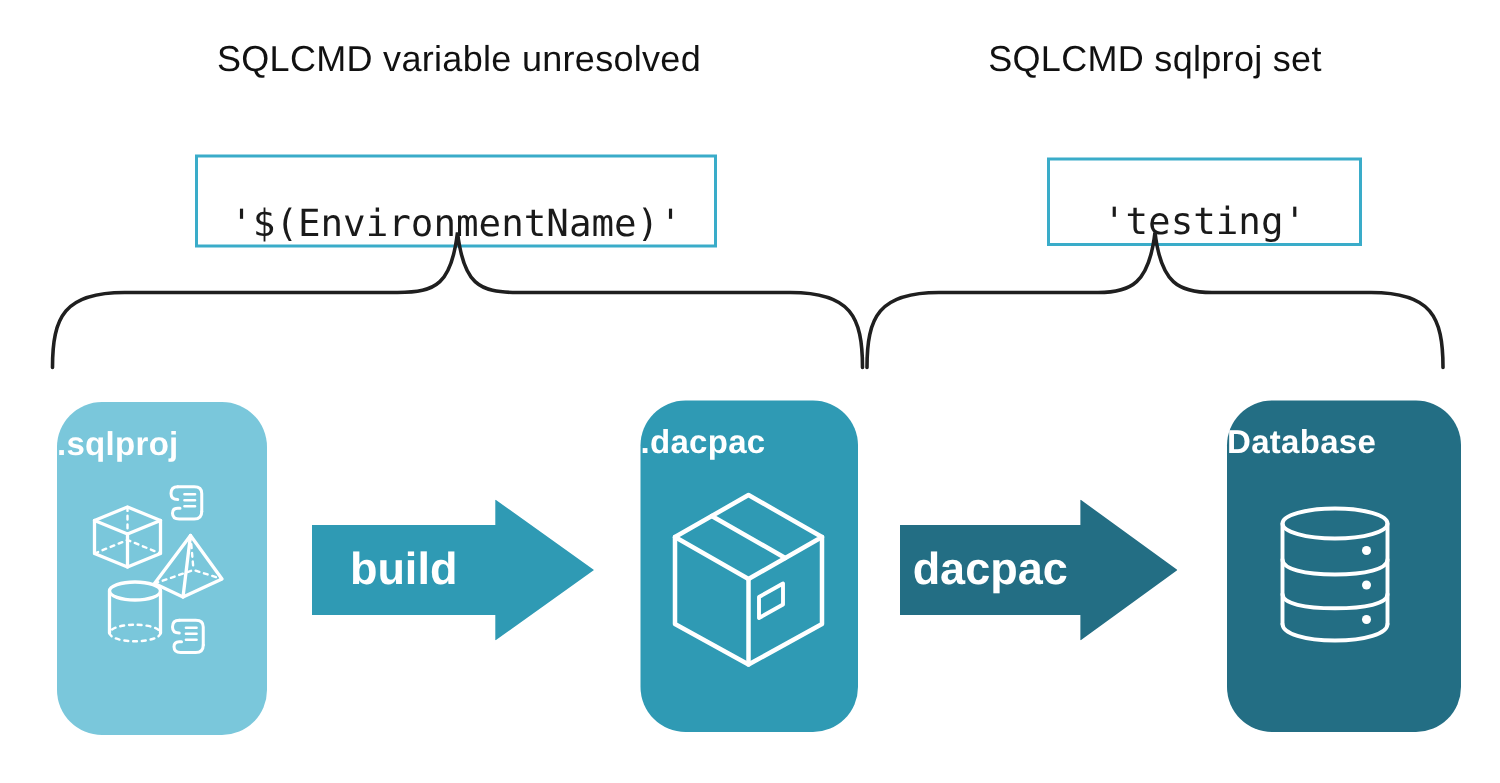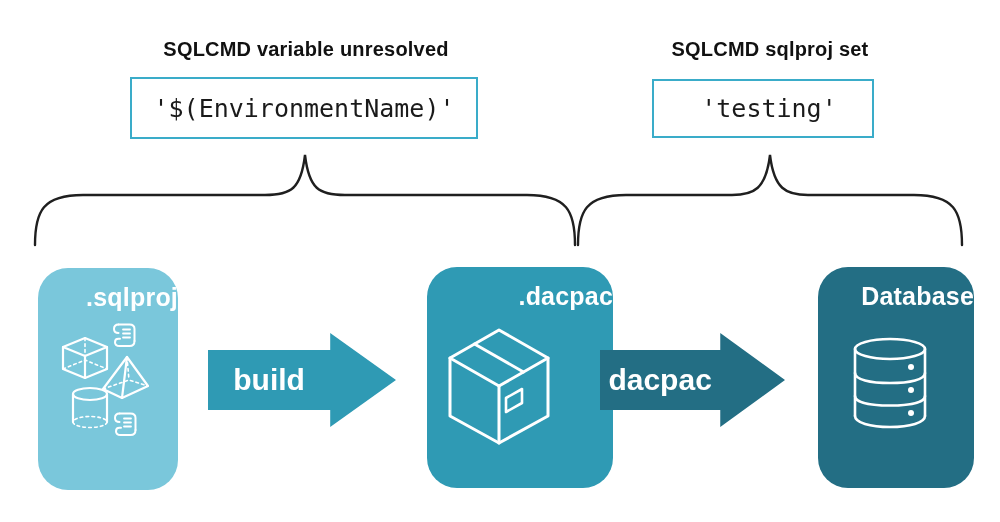--- a/index.html
+++ b/index.html
@@ -6,59 +6,60 @@
   body {
     width: 1000px; height: 522px;
     background: var(--background, #fff);
     font-family: "Liberation Sans", sans-serif;
     overflow: hidden;
   }
   .stage { position: relative; width: 1000px; height: 522px; }
 
   
   .hdr {
-    position: absolute; top: 38px;
+    position: absolute; top: 26px;
     transform: translateX(-50%);
-    font-size: 20px; font-weight: 700;
+    font-size: 24px; font-weight: 400;
     color: var(--heading-text, #111);
     white-space: nowrap; letter-spacing: 0.2px;
   }
   .hdr-left  { left: 306px; }
   .hdr-right { left: 770px; }
 
   
   .codebox {
     position: absolute;
     border: 2px solid var(--code-border, #3AACC9);
     background: #fff;
-    display: flex; align-items: center; justify-content: center;
+    display: flex; align-items: flex-end; justify-content: center;
     font-family: "DejaVu Sans Mono", monospace;
     font-size: 25px; color: var(--code-text, #1a1a1a);
     white-space: nowrap;
+    margin-top: 26px;
   }
   .codebox-left  { left: 130px; top: 77px; width: 344px; height: 58px; }
-  .codebox-right { left: 652px; top: 79px; width: 206px; height: 55px; padding-left: 12px; }
+  .codebox-right { left: 698px; top: 79px; width: 206px; height: 55px; }
 
   
   .brace { position: absolute; }
   .brace path {
     fill: none; stroke: var(--brace-stroke, #1f1f1f);
     stroke-width: 2.4; stroke-linecap: round;
   }
   .brace-left  { left: 33px;  top: 149px; }
   .brace-right { left: 576px; top: 149px; }
 
   
   .node { position: absolute; border-radius: 30px; }
   .node-sqlproj  { left: 38px;  top: 268px; width: 140px; height: 222px; background: var(--node-sqlproj,  #7AC7DB); }
-  .node-dacpac   { left: 427px; top: 267px; width: 145px; height: 221px; background: var(--node-dacpac,   #2F9AB4); padding-left: 41px; }
+  .node-dacpac   { left: 427px; top: 267px; width: 145px; height: 221px; background: var(--node-dacpac,   #2F9AB4); }
   .node-database { left: 818px; top: 267px; width: 156px; height: 221px; background: var(--node-database, #236E84); }
   .node-label {
-    margin-top: 15px; text-align: right;
-    font-size: 25px; font-weight: 700;
+    margin-top: 15px; text-align: left;
+    font-size: 22px; font-weight: 700;
     color: var(--node-label-text, #fff);
     letter-spacing: 0.2px;
   }
   .node svg.icon { position: absolute; }
 
   
   .outline {
     fill: none;
     stroke: var(--icon-stroke, #fff);
     stroke-linecap: round; stroke-linejoin: round;

